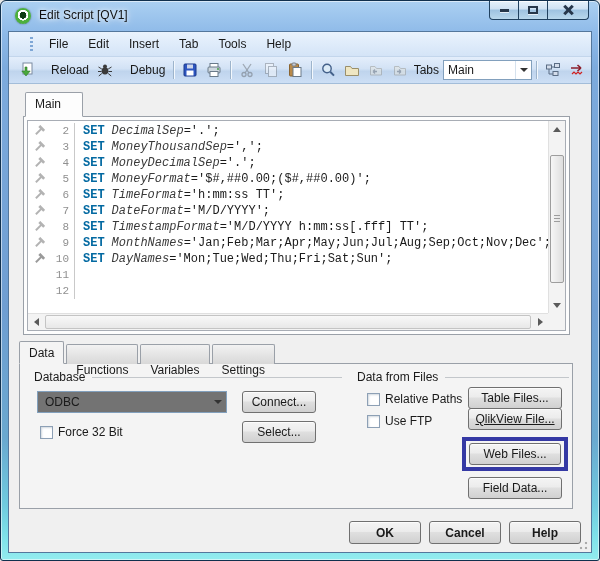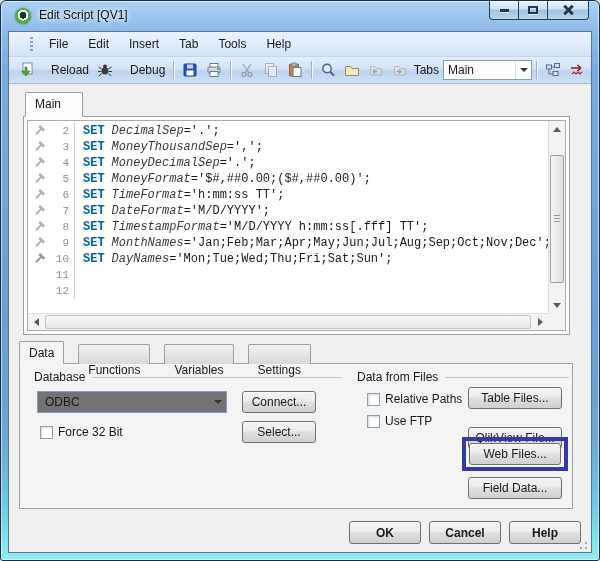--- a/index.html
+++ b/index.html
@@ -87,21 +87,21 @@
   .vthumb { position:absolute; left:1px; right:1px; top:34px; height:128px; border:1px solid #9d9d9d; border-radius:2px;
     background:linear-gradient(90deg,#f6f6f6,#dedede); }
   .vthumb .gripper { position:absolute; left:3px; right:3px; top:50%; margin-top:-4px; height:8px;
     background:repeating-linear-gradient(180deg,#9d9d9d 0 1px,rgba(0,0,0,0) 1px 3px); }
   .hthumb { position:absolute; top:1px; bottom:1px; left:17px; right:17px; border:1px solid #c4c4c4; border-radius:2px;
     background:linear-gradient(180deg,#f8f8f8,#e8e8e8); }
   .sb-corner { position:absolute; right:0; bottom:0; width:17px; height:17px; background:#f3f3f3; }
 
   
   .tabstrip { position:absolute; left:10px; top:257px; display:flex; align-items:flex-end; z-index:2; }
-  .tab2 { height:20px; padding:18px 9px 0; margin-right:14px; border:1px solid #9aa0a8; border-bottom:none;
+  .tab2 { height:20px; padding:18px 9px 0; margin-right:2px; border:1px solid #9aa0a8; border-bottom:none;
     border-radius:2px 2px 0 0; background:linear-gradient(180deg,#f2f2f2,#d8d8d8); }
   .tab2.active { height:23px; background:#f4f4f4; border-bottom:1px solid #f4f4f4; padding-top:4px; font-weight:normal; }
   .panel { position:absolute; left:10px; right:18px; top:279px; height:146px;
     border:1px solid #9aa0a8; background:#f4f4f4; }
 
   .group-head { position:absolute; display:flex; align-items:center; gap:7px; height:14px; }
   .group-line { flex:1; height:1px; background:#c3c7cb; }
   .gh-db { left:14px; top:6px; width:308px; }
   .gh-dff { left:337px; top:6px; width:212px; }
 
@@ -111,21 +111,21 @@
   .field-combo .drop { width:17px; align-self:stretch; display:flex; align-items:center; justify-content:center; }
 
   .btn { border:1px solid #707070; border-radius:3px; text-align:center;
     background:linear-gradient(180deg,#f4f4f4 0%,#ececec 45%,#dfdfdf 50%,#d0d0d0 100%);
     box-shadow:inset 0 1px 0 #fcfcfc; display:flex; align-items:center; justify-content:center; }
   .btn.abs { position:absolute; height:22px; }
   .b-connect { left:222px; top:27px; width:74px; }
   .b-select  { left:222px; top:57px; width:74px; }
   .b-right { right:10px; width:94px; }
   .b-table { top:23px; }
-  .b-qlik  { top:63px; }
+  .b-qlik  { top:44px;text-decoration:underline; }
   .b-field { top:113px; }
   .hl-box { position:absolute; right:4px; top:73px; width:106px; height:34px;
     display:flex; align-items:center; justify-content:center; }
   .hl-box .btn { width:92px; height:22px; }
 
   .check-row { position:absolute; display:flex; align-items:center; gap:5px; }
   .checkbox { width:13px; height:13px; background:#fff; border:1px solid #8da0b5;
     box-shadow:inset 1px 1px 2px rgba(120,140,160,.35); }
   .cr-force { left:20px; top:61px; }
   .cr-rel   { left:347px; top:28px; }

